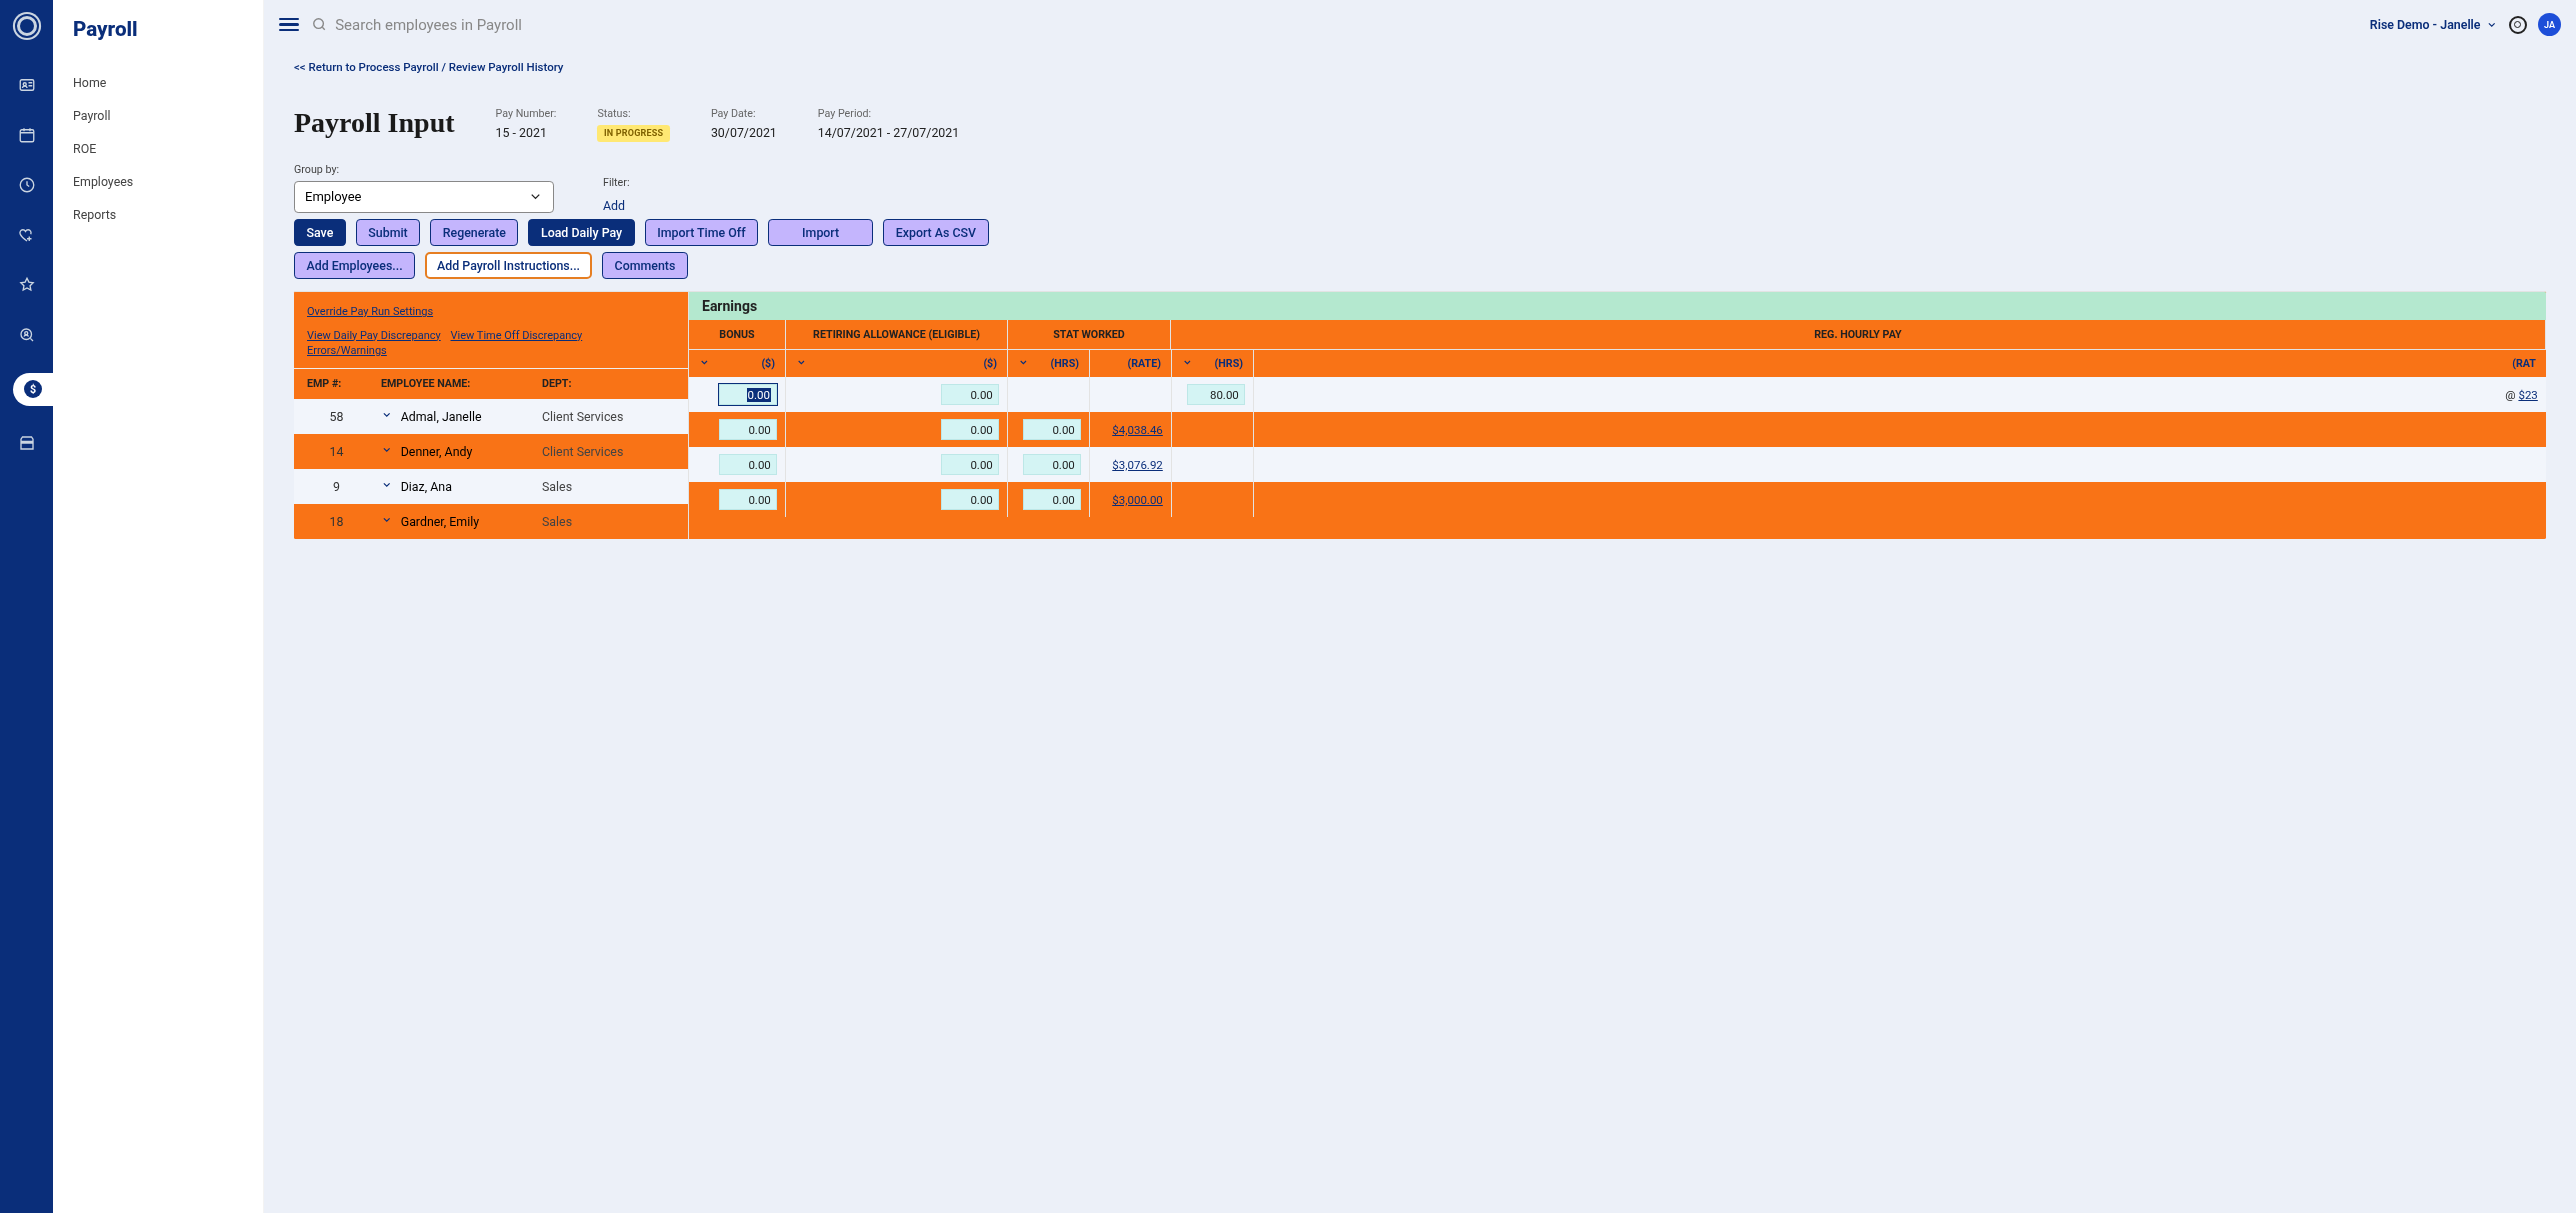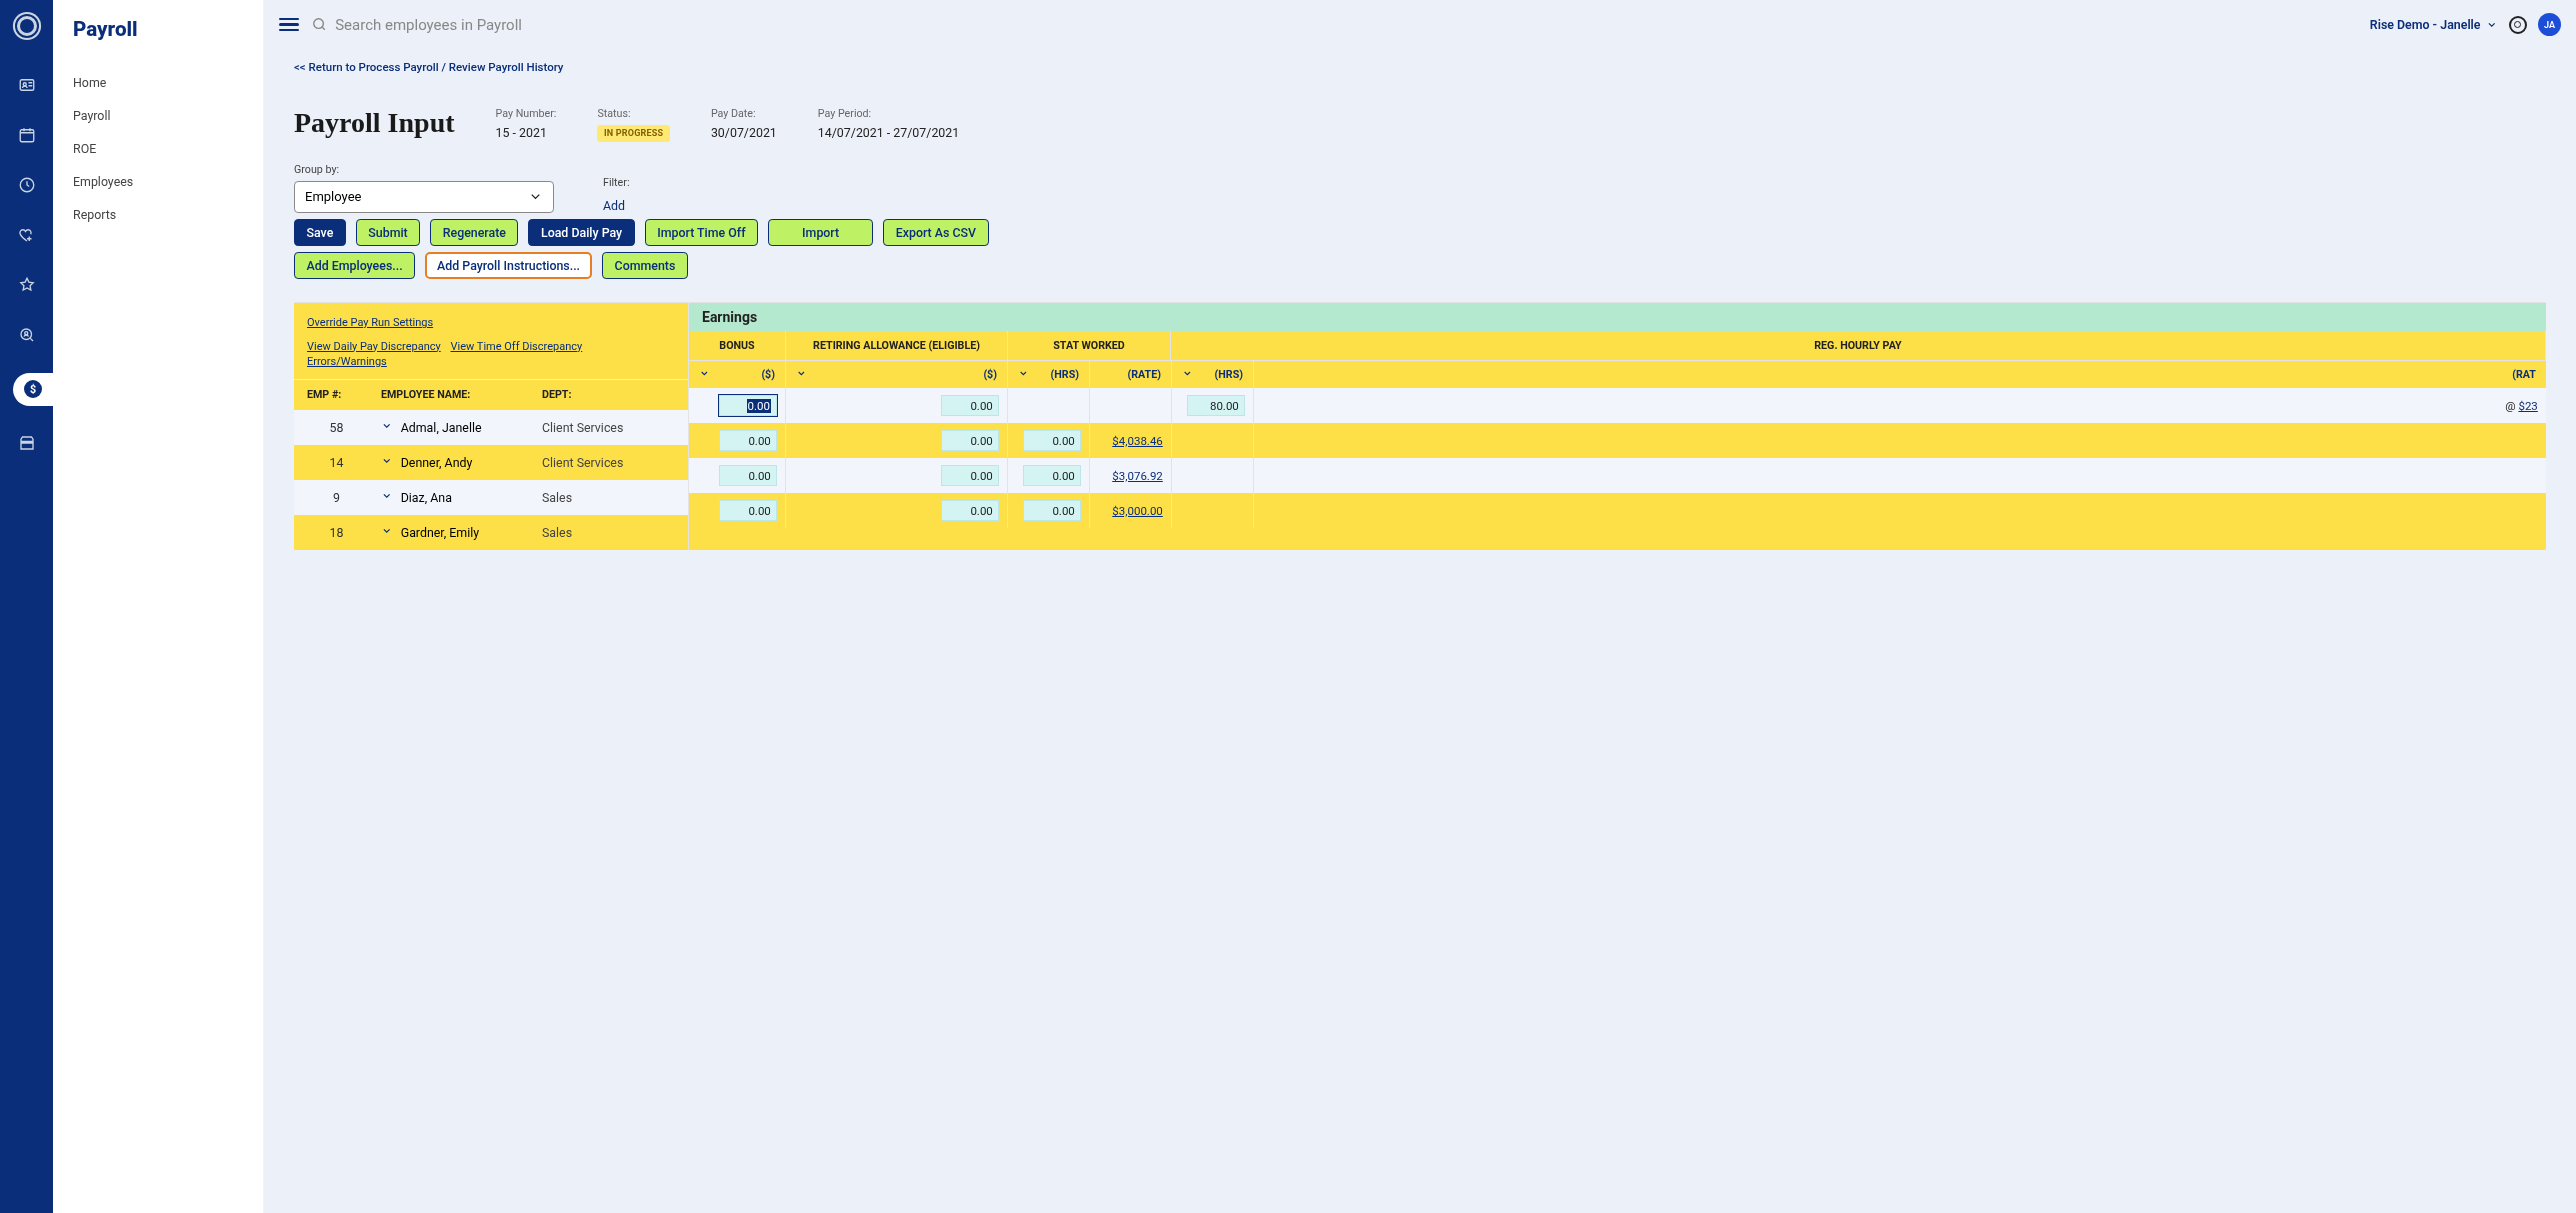--- a/index.html
+++ b/index.html
@@ -32,25 +32,25 @@
 .meta .label{font-size:10.7px;color:#666}
 .meta .value{font-size:12.4px;color:#222}
 .status-badge{background:#ffe873;color:#806200;font-size:9px;font-weight:700;padding:3.3px 6.6px;border-radius:3.3px;display:inline-block;letter-spacing:0.2px}
 .controls-row{display:flex;gap:49px;margin-top:21.4px;align-items:flex-end}
 .ctrl-group .label{font-size:10.7px;color:#444;margin-bottom:5px;display:block}
 .select{border:0.8px solid #888;border-radius:4.1px;padding:7.4px 10px;width:260px;background:#fff;display:flex;justify-content:space-between;align-items:center;cursor:pointer;font-size:13px}
 .select svg{width:15px;height:15px;stroke:#222;fill:none;stroke-width:2.2}
 .filter-add{color:#0a2e7a;font-size:12.4px;cursor:pointer;margin-top:3.3px;display:inline-block}
 .import-note{margin-top:15px;color:#555;font-size:12px}
 .btn-row{display:flex;gap:10px;margin-top:6px;flex-wrap:wrap}
-.btn{border:1.2px solid #0a2e7a;background:#bef264;color:#0a2e7a;padding:5px 11.5px;font-size:12.4px;border-radius:4.1px;cursor:pointer;font-weight:500}
+.btn{border:1.2px solid #0a2e7a;background:#c4b5fd;color:#0a2e7a;padding:5px 11.5px;font-size:12.4px;border-radius:4.1px;cursor:pointer;font-weight:500}
 .btn.primary{background:#0a2e7a;color:#fff}
 .btn.wide{padding:5px 33px}
 .btn.hl{border:2.5px solid #e67e22;background:#fff;color:#0a2e7a;border-radius:5px;padding:4.1px 10px}
-.table-wrap{margin-top:23px;display:flex;border-top:0.8px solid #e3e3e3;background:#fde047;border-radius:1.6px;overflow-x:auto}
+.table-wrap{margin-top:12px;display:flex;border-top:0.8px solid #e3e3e3;background:#f97316;border-radius:1.6px;overflow-x:auto}
 .left-pane{width:395px;flex-shrink:0;border-right:0.8px solid #e3e3e3}
 .left-pane .tools{padding:11.5px 13px}
 .tools a{color:#0a2e7a;font-size:11px;text-decoration:underline;margin-right:6.6px;cursor:pointer}
 .tools .row1{margin-bottom:8.2px}
 .col-headers{display:flex;padding:8.2px 13px;font-size:10.7px;font-weight:700;color:#222;border-top:0.8px solid #eee}
 .col-headers .c-emp{width:74px}
 .col-headers .c-name{width:161px}
 .col-headers .c-dept{flex:1}
 .data-row{display:flex;align-items:center;padding:6.6px 13px;height:35px;font-size:12.4px}
 .data-row.alt{background:#f2f5fb}

